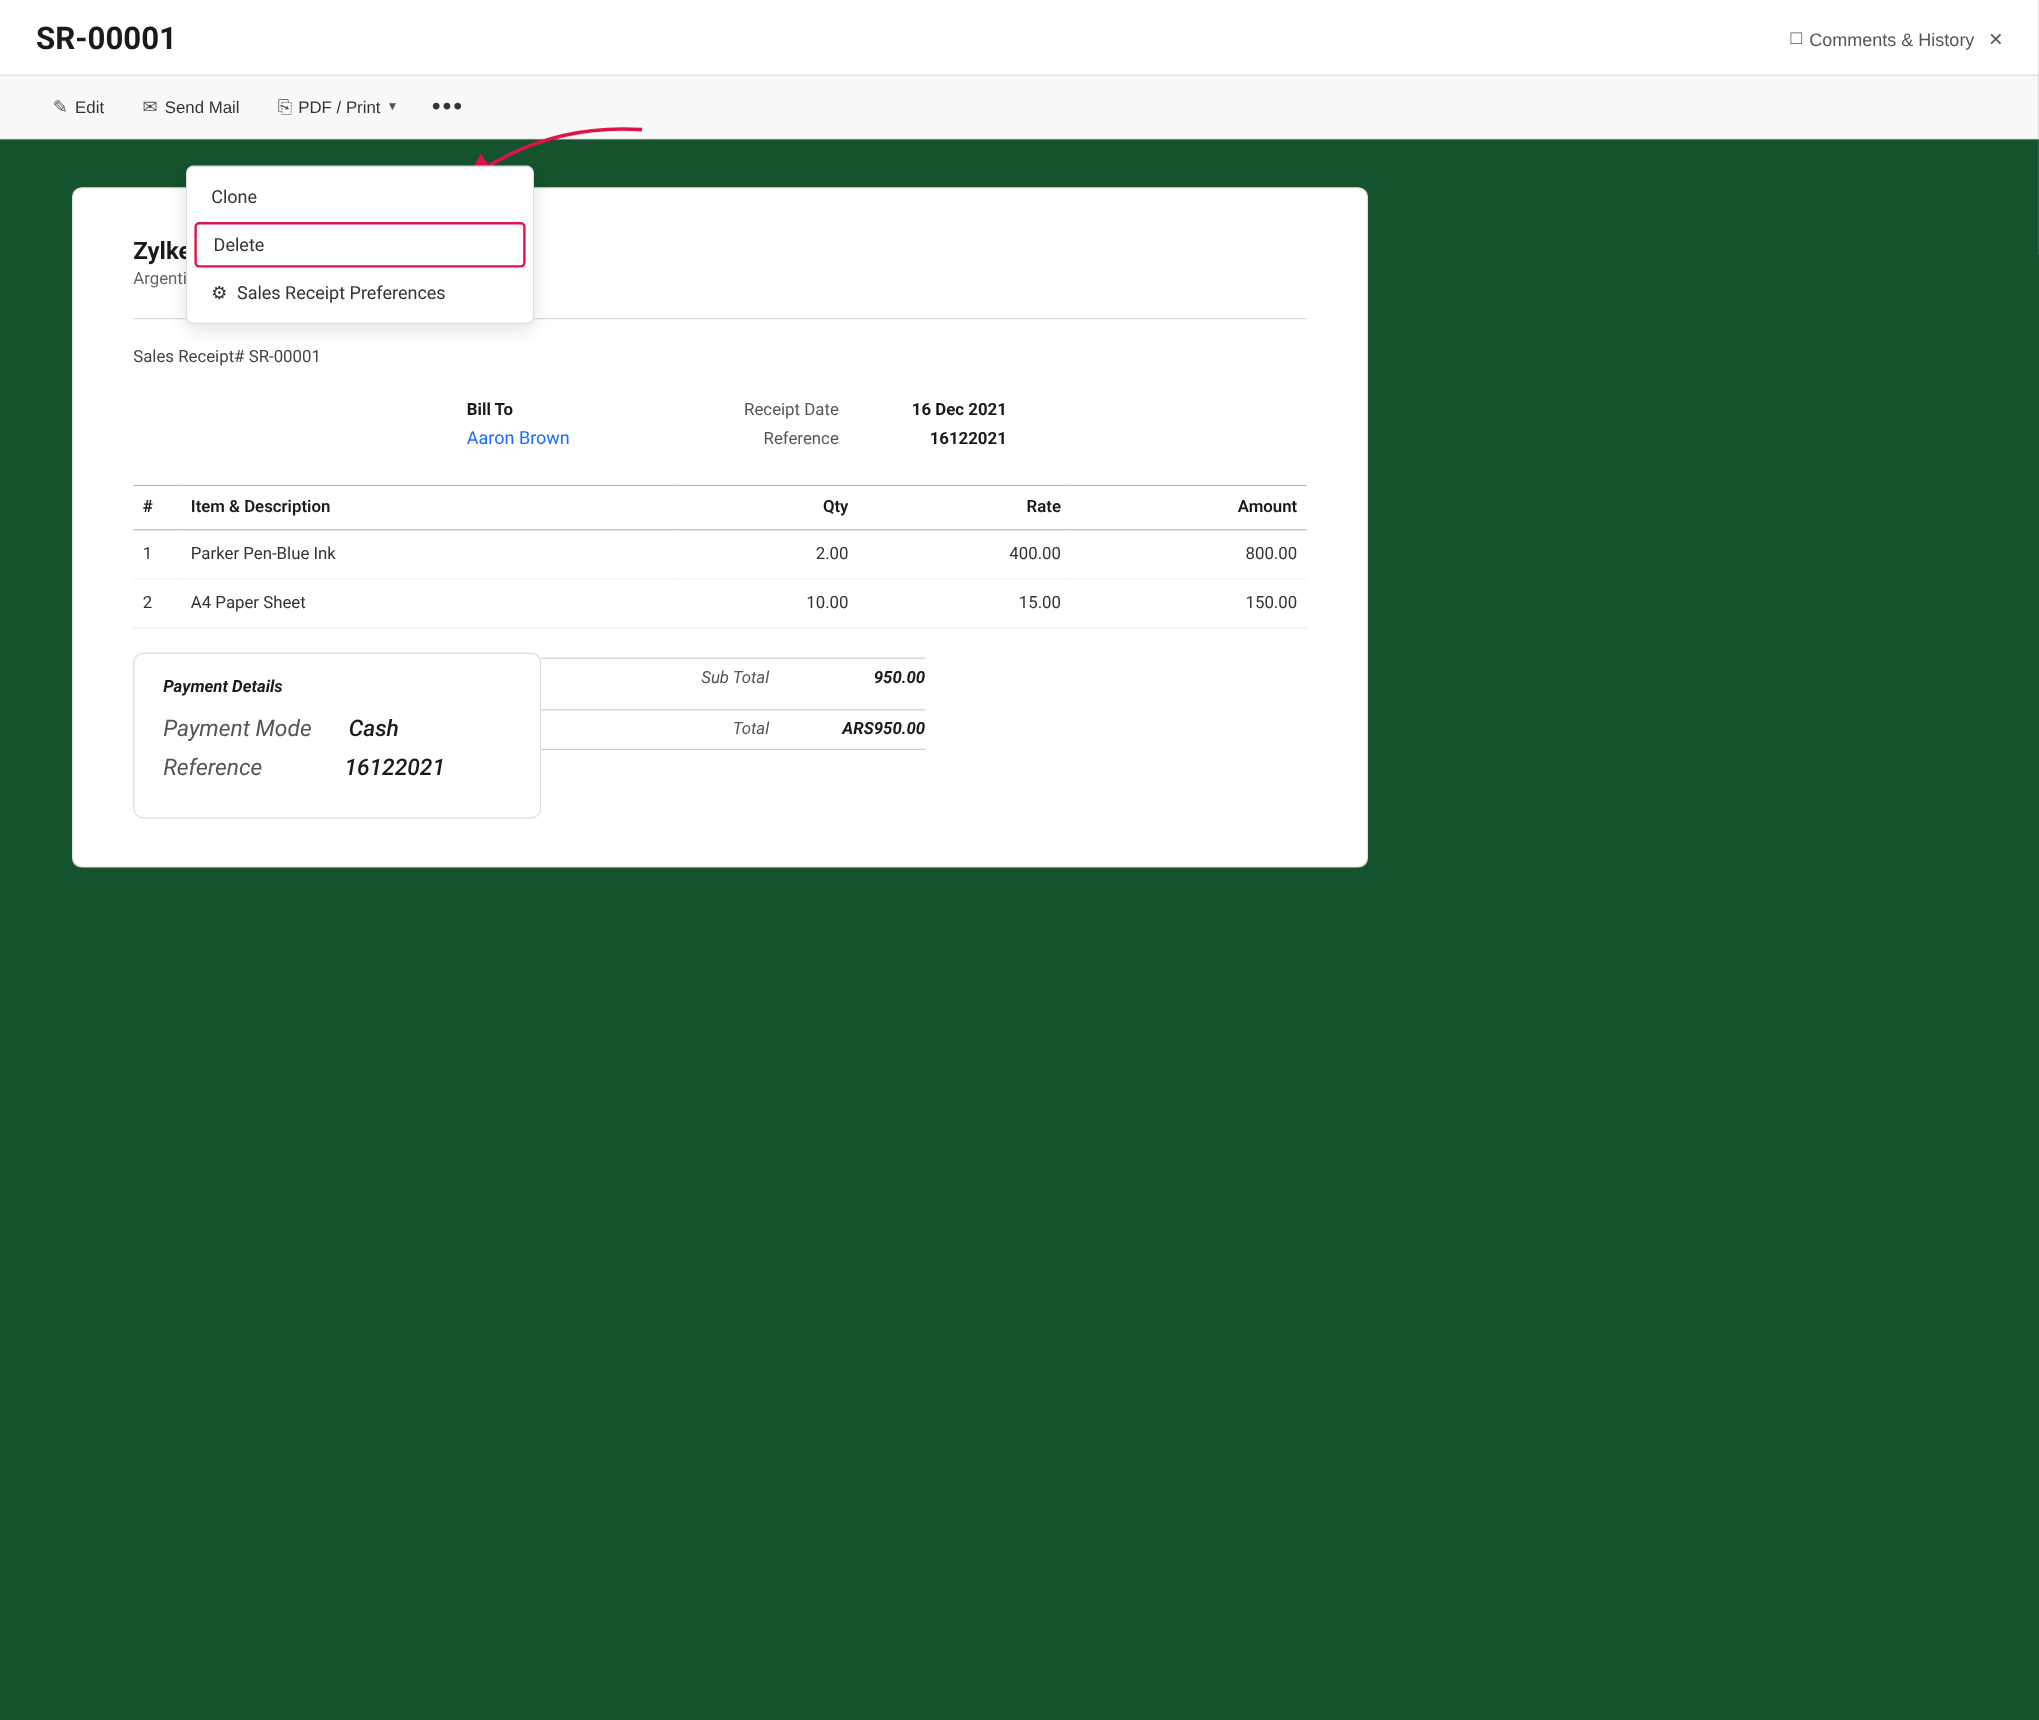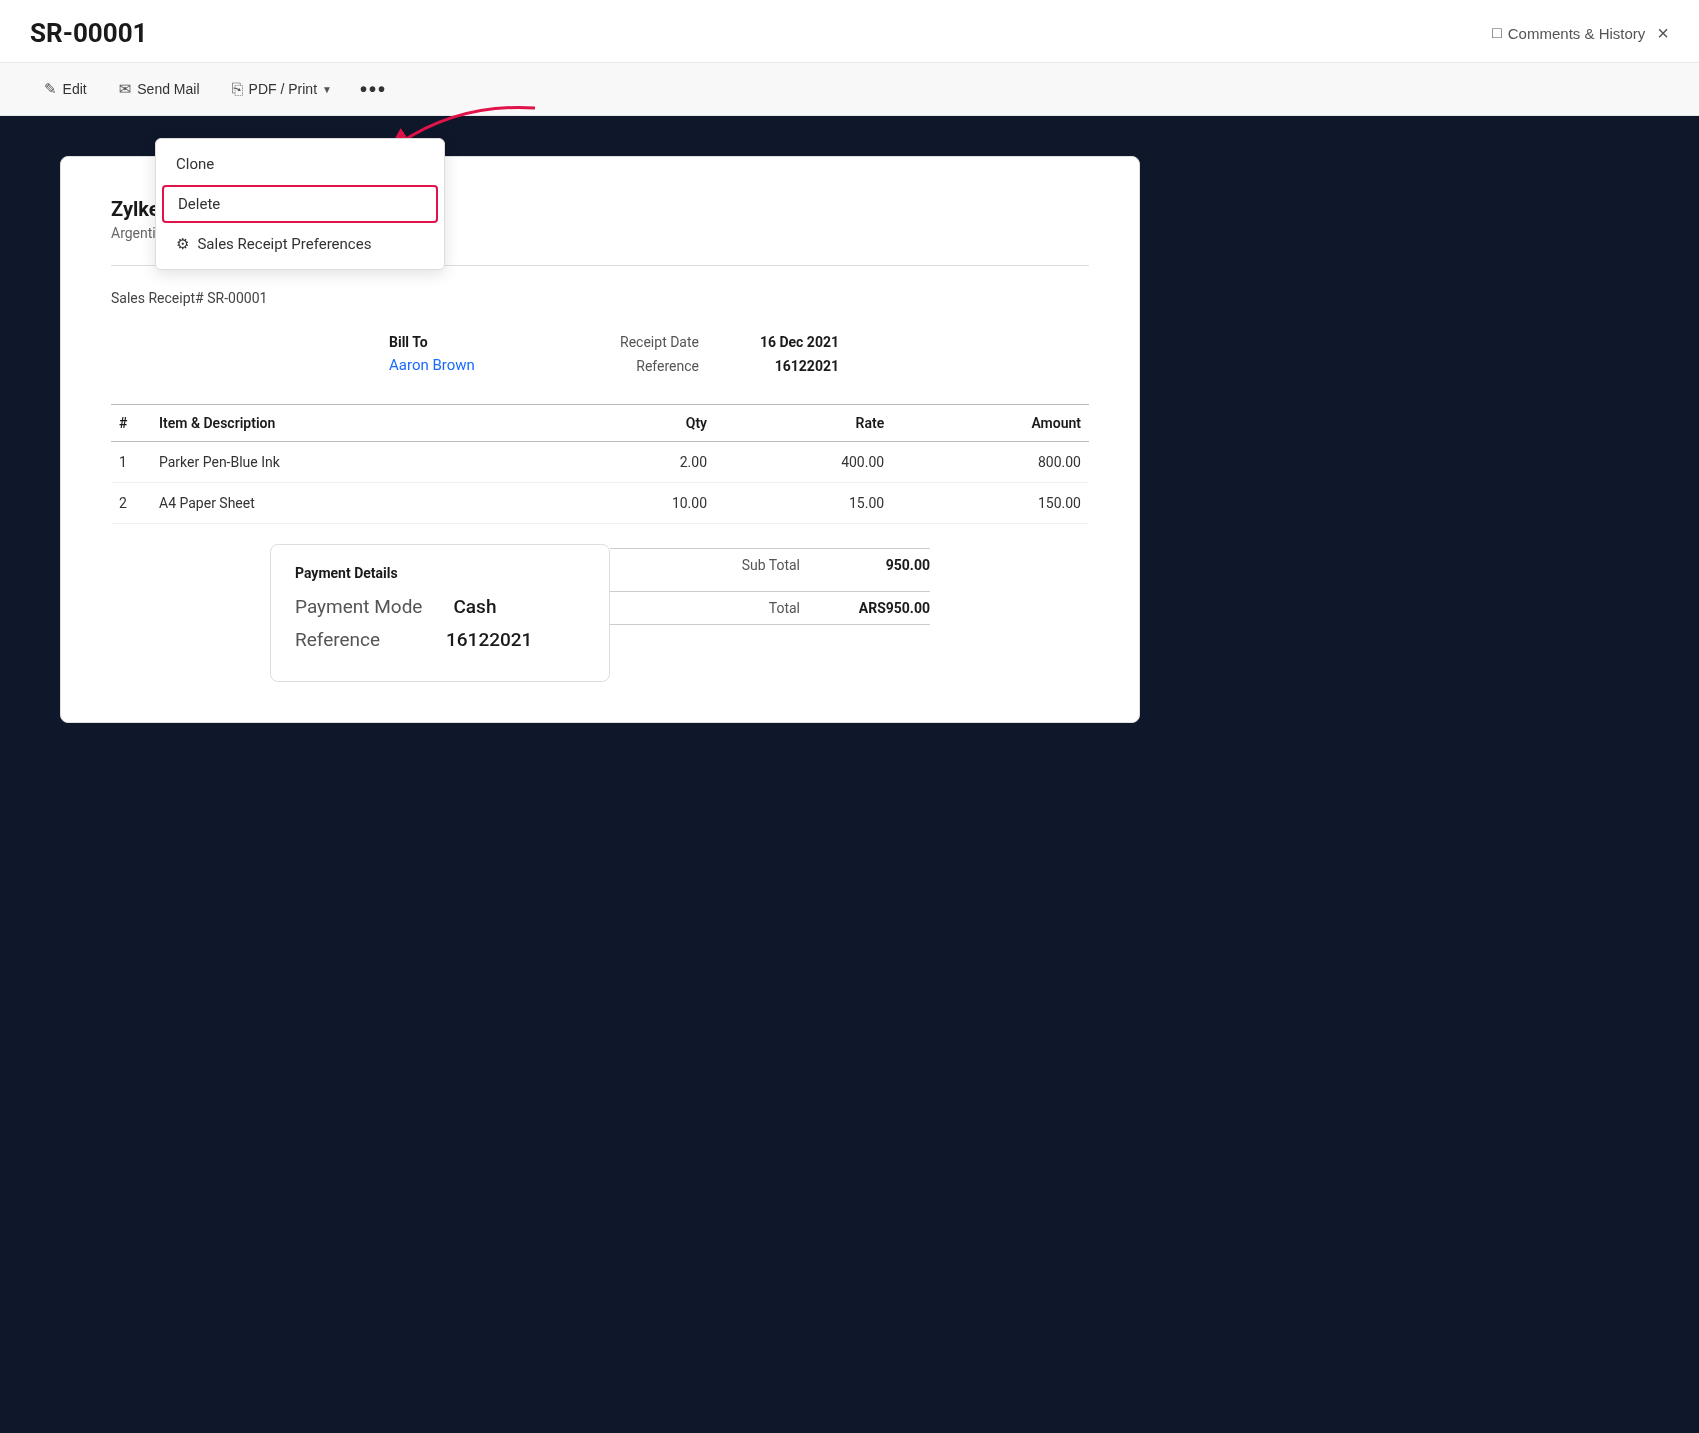--- a/index.html
+++ b/index.html
@@ -2,21 +2,21 @@
 <html><head>
   <meta charset="utf-8">
   <style>
     * { box-sizing: border-box; margin: 0; padding: 0; }
     body {
       font-family: -apple-system, BlinkMacSystemFont, 'Segoe UI', Roboto, sans-serif;
       background: #f0f2f5;
       min-height: 100vh;
     }
     .page-wrapper {
-      background: #0f172a;
+      background: #14532d;
       max-width: 1699px;
       min-height: 1433px;
       margin: 0 auto;
       position: relative;
     }
     
     .top-bar {
       display: flex;
       align-items: center;
       justify-content: space-between;
@@ -248,22 +248,23 @@
       padding: 12px 8px;
       font-size: 14px;
       color: #333;
       border-bottom: 1px solid #f0f0f0;
     }
     .items-table td.right { text-align: right; }
     .hash-col { width: 40px; }
     
     .bottom-section {
       display: flex;
-      justify-content: center;
+      justify-content: flex-start;
       margin-top: 20px;
+      font-style: italic;
     }
     .payment-details-box {
       border: 1px solid #ddd;
       border-radius: 8px;
       padding: 20px 24px;
       min-width: 340px;
       max-width: 400px;
     }
     .payment-details-title {
       font-size: 14px;

